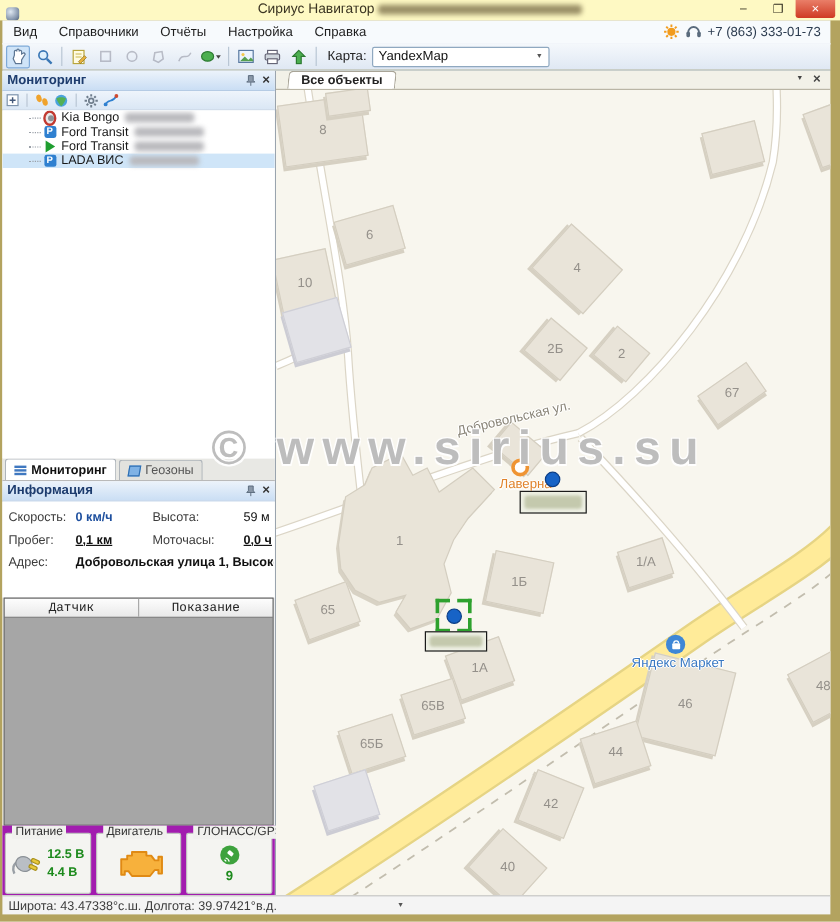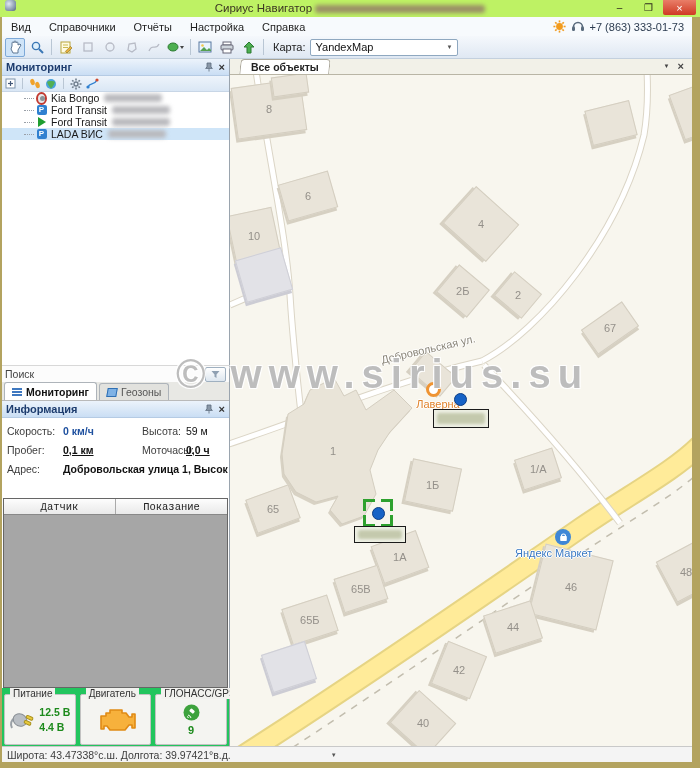--- a/index.html
+++ b/index.html
@@ -2,22 +2,22 @@
 <html><head>
 <meta charset="utf-8">
 <style>
   html,body{margin:0;padding:0;}
   body{width:700px;height:768px;position:relative;overflow:hidden;
        font-family:"Liberation Sans",sans-serif;background:#b3a35f;
        -webkit-font-smoothing:antialiased;}
   .win{position:absolute;left:0;top:0;width:700px;height:768px;}
 
   
-  .titlebar{position:absolute;left:0;top:0;width:700px;height:17px;background:#bef264;
-            display:flex;align-items:flex-start;font-size:11.5px;color:#3b3522;}
+  .titlebar{position:absolute;left:0;top:0;width:700px;height:17px;background:#fef9c3;
+            display:flex;align-items:flex-end;font-size:11.5px;color:#3b3522;}
   .appicon{width:11px;height:11px;margin:0 4px 0 5px;border-radius:3px;
            background:radial-gradient(circle at 35% 35%,#dfe8f2,#7d8ea6 70%,#4c5a70);}
   .titwrap{position:absolute;left:0;width:100%;text-align:center;top:2px;}
   .titwrap .blur-blob{vertical-align:middle;}
   .winbtns{position:absolute;right:4px;top:0;display:flex;height:16px;}
   .wbtn{width:29px;height:15px;display:flex;align-items:center;justify-content:center;
         color:#2e2a1c;font-size:10px;cursor:default;}
   .wbtn.close{background:linear-gradient(#e97e68,#cf3a23);color:#fff;border-radius:0 0 2px 2px;
         width:33px;font-size:11px;}
 
@@ -84,35 +84,35 @@
   .tab.active{background:#fff;font-weight:bold;color:#111;height:17px;}
   .tab-ic-list{width:10px;height:9px;background:
       linear-gradient(#3f78c0,#3f78c0) 0 1px/10px 2px no-repeat,
       linear-gradient(#3f78c0,#3f78c0) 0 4px/10px 2px no-repeat,
       linear-gradient(#3f78c0,#3f78c0) 0 7px/10px 2px no-repeat;}
   .tab-ic-geo{width:10px;height:9px;background:#7fb2e5;border:1px solid #2f6fb2;box-sizing:border-box;transform:skewX(-10deg);}
 
   .info-grid{flex:0 0 80px;background:#fff;font-size:10.5px;color:#333;padding:3px 0 0 5px;box-sizing:border-box;}
   .irow{height:19px;display:flex;align-items:center;}
   .ilab{width:56px;color:#3c3c3c;}
-  .ilab2{width:44px;color:#3c3c3c;margin-left:27px;}
+  .ilab2{width:76px;color:#3c3c3c;margin-left:12px;}
   .ival-blue{color:#1d4f9e;font-weight:bold;}
   .ival-b{color:#111;font-weight:normal;}
   .ival-u{color:#111;font-weight:bold;text-decoration:underline;}
   .iaddr{font-weight:bold;color:#111;white-space:nowrap;overflow:hidden;max-width:165px;}
 
   .sensor-table{flex:0 0 190px;border:1px solid #666;margin:0 1px;background:#a8a8a8;
                 display:flex;flex-direction:column;box-sizing:border-box;}
   .st-head{height:15px;background:linear-gradient(#fdfdfd,#e9e9e9);border-bottom:1px solid #888;
            display:flex;font-size:10.5px;color:#222;}
   .st-col{flex:1;display:flex;align-items:center;justify-content:center;font-family:Liberation Mono, monospace;}
   .st-col:first-child{border-right:1px solid #aaa;}
   .st-body{flex:1;background:#a6a6a6;}
 
-  .gauges{flex:0 0 58px;background:#22c55e;display:flex;gap:4px;padding:1px 2px;box-sizing:border-box;}
+  .gauges{flex:0 0 58px;background:#a21caf;display:flex;gap:4px;padding:1px 2px;box-sizing:border-box;}
   .gbox{flex:1;border:1px solid #c2c2c2;border-radius:2px;margin-top:5px;position:relative;background:#f4f4f1;}
   .gleg{position:absolute;top:-7px;left:5px;background:#f1f1ee;padding:0 3px;font-size:10px;color:#333;}
   .gbody{height:100%;display:flex;align-items:center;justify-content:center;gap:4px;}
   .gvals{display:flex;flex-direction:column;gap:3px;font-size:10.5px;font-weight:bold;color:#1c8a1c;}
   .gnum{font-size:11px;font-weight:bold;color:#1c8a1c;text-align:center;margin-top:2px;}
 
   
   .map-wrap{width:462px;height:687px;display:flex;flex-direction:column;}
   .map-tabbar{height:15px;flex:0 0 15px;background:#f2f1e8;border-bottom:1px solid #b9b5a5;
               display:flex;align-items:flex-end;position:relative;}
@@ -132,21 +132,21 @@
   .street-label{position:absolute;left:150px;top:268px;transform:rotate(-13deg);
       font-size:11px;color:#8a8578;white-space:nowrap;
       text-shadow:1px 0 0 #fff,-1px 0 0 #fff,0 1px 0 #fff,0 -1px 0 #fff;}
 
   .poi-lav-ic{position:absolute;left:196px;top:307px;width:9px;height:9px;border-radius:50%;
       border:3px solid #ef9433;background:#fff;}
   .poi-lav-lab{position:absolute;left:178px;top:323px;width:60px;text-align:center;font-size:11px;color:#e0832c;
       text-shadow:1px 0 0 #fff,-1px 0 0 #fff,0 1px 0 #fff,0 -1px 0 #fff;}
   .poi-ym-ic{position:absolute;left:325px;top:454px;width:16px;height:16px;border-radius:50%;background:#3f87d6;
       display:flex;align-items:center;justify-content:center;}
-  .poi-ym-lab{position:absolute;left:285px;top:472px;width:100px;font-size:11px;color:#3a79c3;
+  .poi-ym-lab{position:absolute;left:285px;top:472px;width:100px;text-align:center;font-size:11px;color:#3a79c3;
       text-shadow:1px 0 0 #fff,-1px 0 0 #fff,0 1px 0 #fff,0 -1px 0 #fff;}
 
   .vdot{position:absolute;width:11px;height:11px;border-radius:50%;background:#1763c6;border:1px solid #0c3e86;}
   .plate{position:absolute;border:1.5px solid #1b1b1b;background:#eef0e4;overflow:hidden;}
   .plate .pblob{position:absolute;left:3px;top:3px;right:3px;bottom:3px;border-radius:3px;
       background:#c4c9ad;filter:blur(1.5px);}
   .brk{position:absolute;width:9px;height:9px;}
   .brk.tl{border-top:3px solid #2ea12e;border-left:3px solid #2ea12e;}
   .brk.tr{border-top:3px solid #2ea12e;border-right:3px solid #2ea12e;}
   .brk.bl{border-bottom:3px solid #2ea12e;border-left:3px solid #2ea12e;}
@@ -366,28 +366,20 @@
           <div class="trow sel">
             <span class="conn"></span>
             <span class="ticon">
               <span class="icon-park">P</span>
             </span>
             <span class="tname">LADA ВИС</span>
             <span class="blur-blob" style="width: 58px;"></span>
           </div>
         </div>
 
-      <div class="search-row">
-        <span>Поиск</span>
-        <div class="search-btn">
-          <svg width="9" height="9" viewBox="0 0 9 9">
-              <path d="M0.5 1 h8 L5.5 4.5 V8 L3.5 6.8 V4.5z" fill="#8fa0b2"></path>
-            </svg>
-        </div>
-      </div>
 
       <div class="tab-row">
         <div class="tab active">
           <span class="tab-ic-list"></span>
           <span>Мониторинг</span>
         </div>
         <div class="tab">
           <span class="tab-ic-geo"></span>
           <span>Геозоны</span>
         </div>

